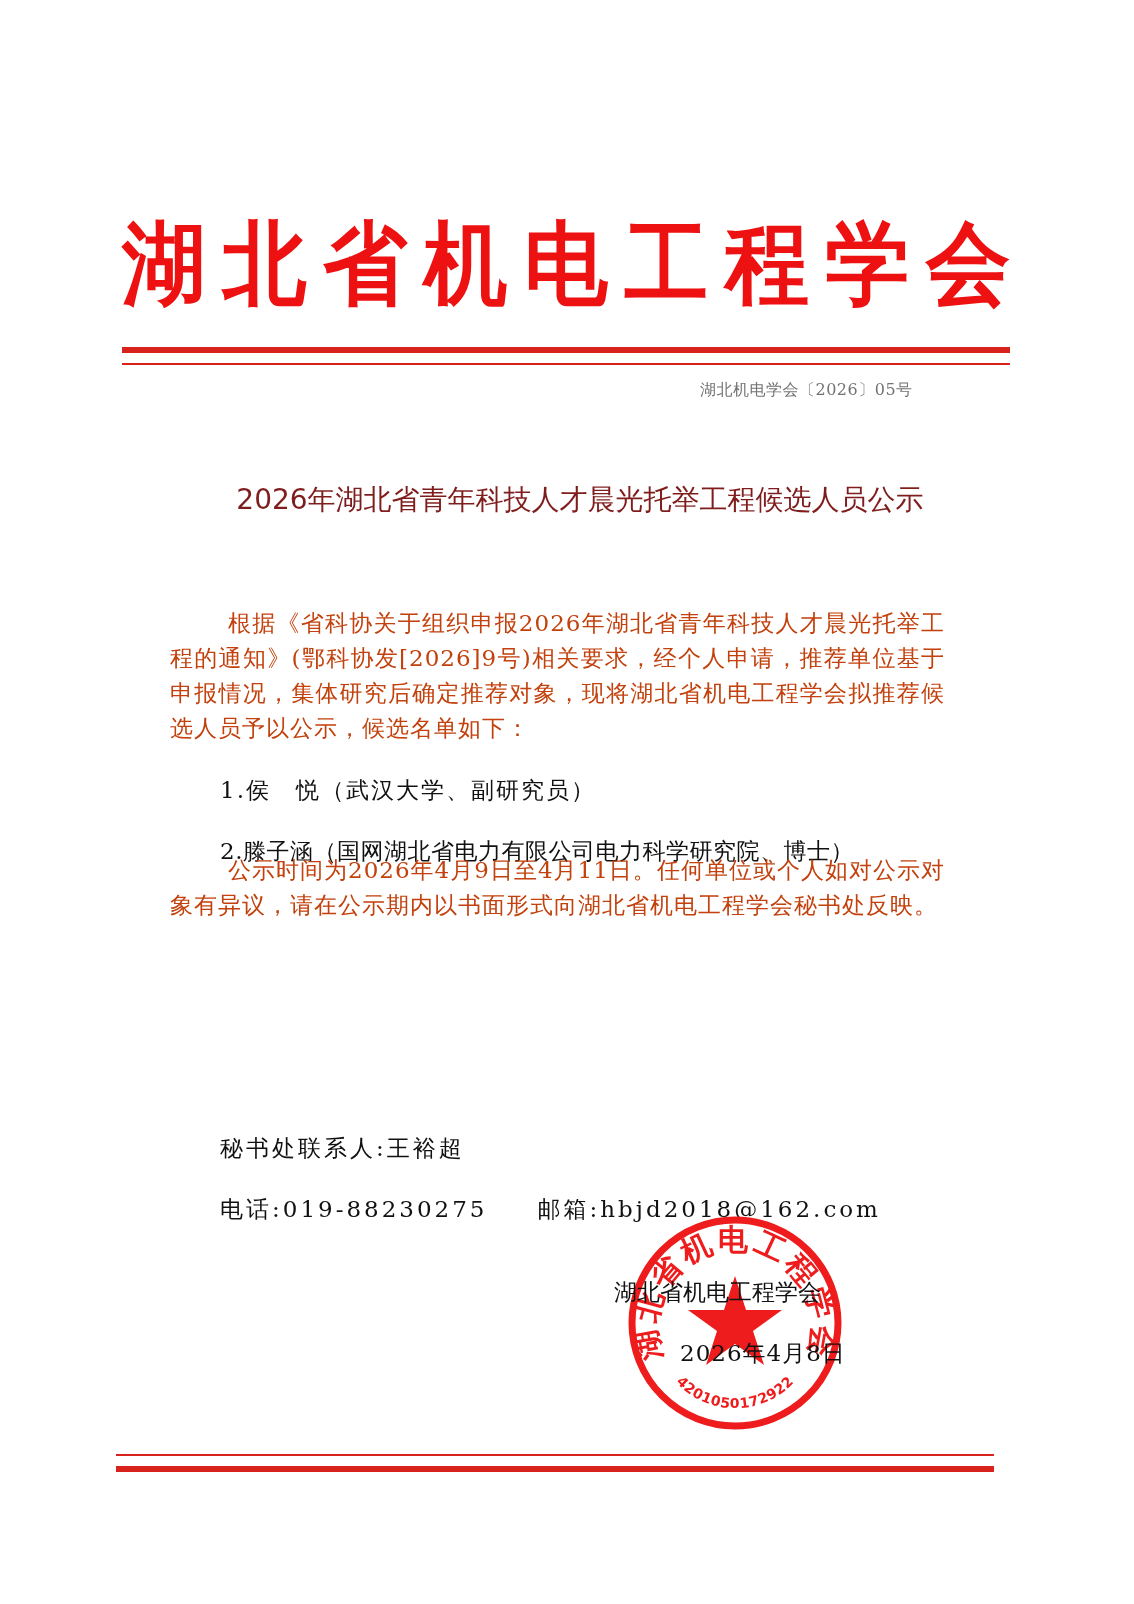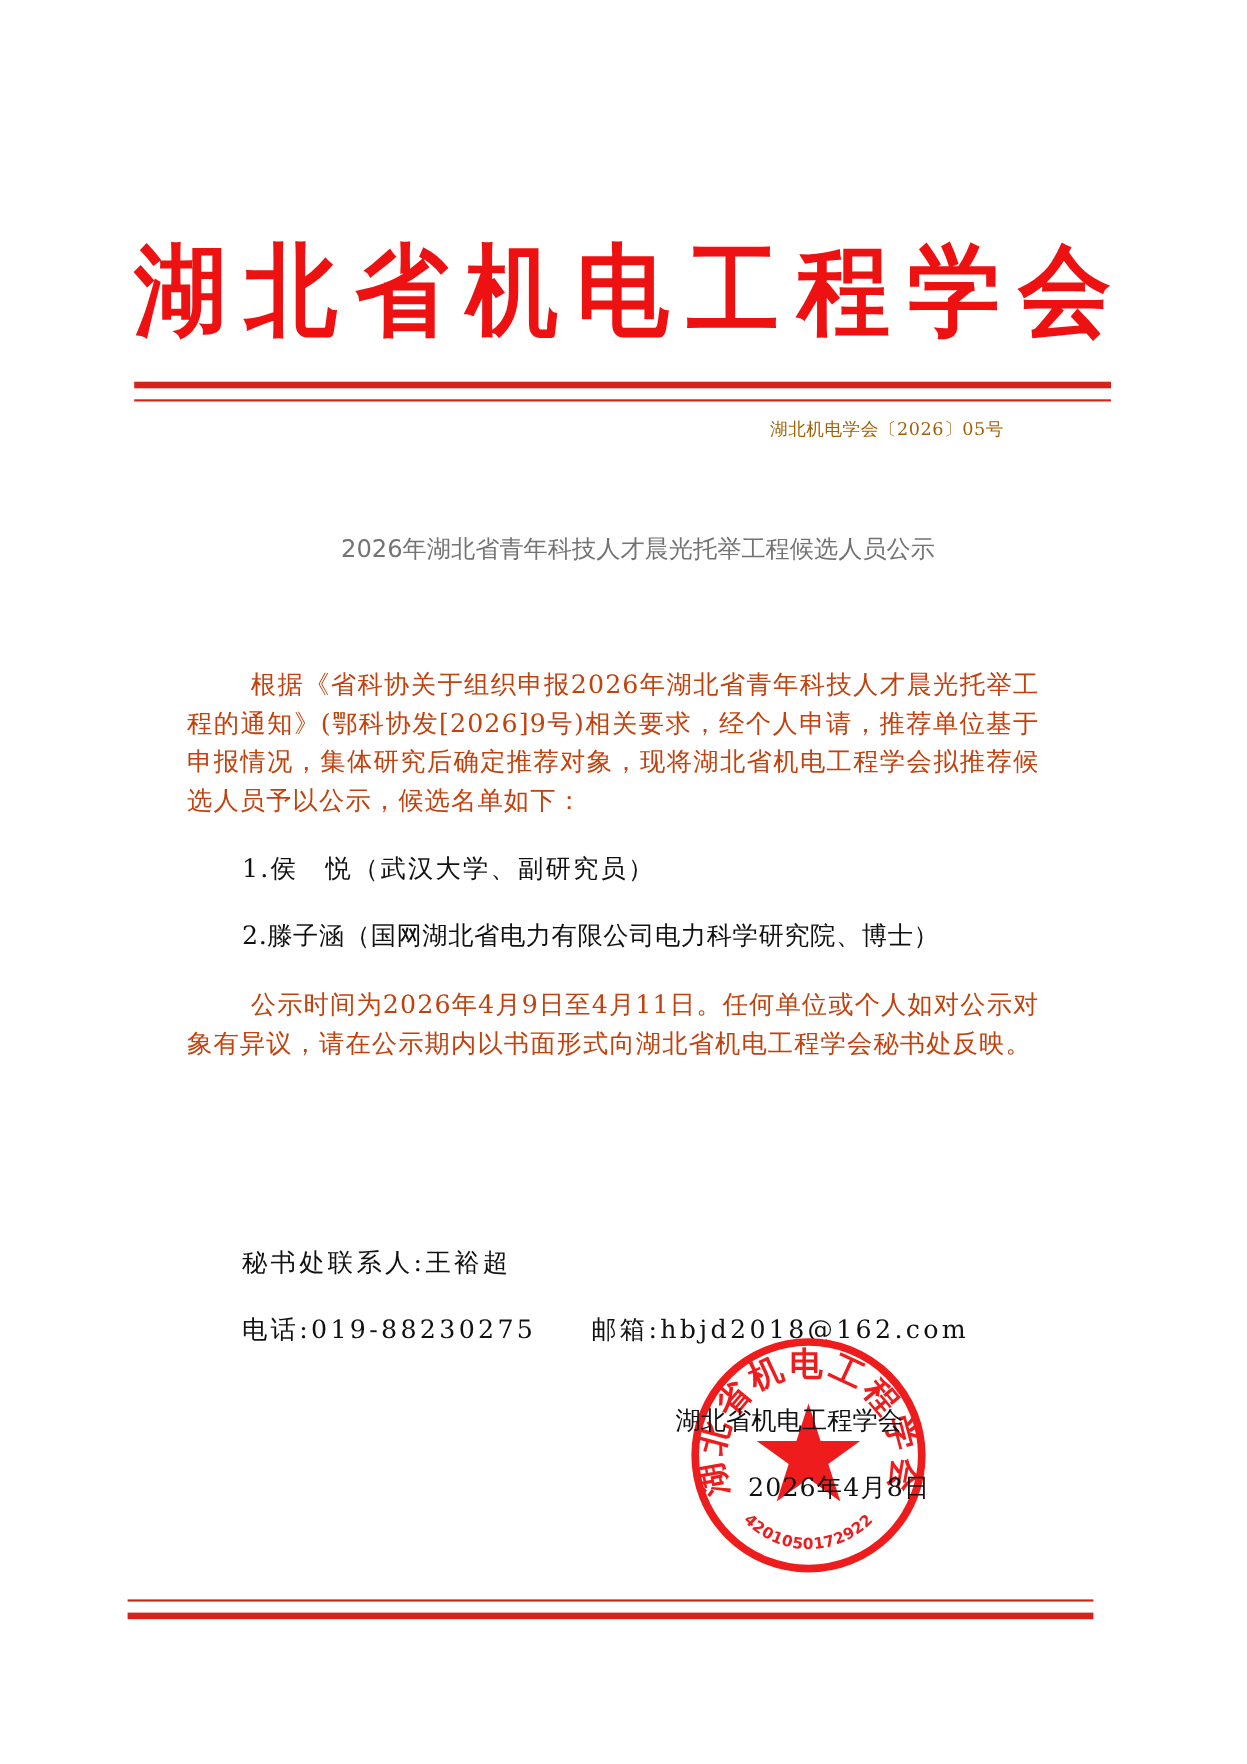--- a/index.html
+++ b/index.html
@@ -41,33 +41,33 @@
     .rule { background: #d8231c; left: 122px; width: 888px; }
     .rule-thick { height: 6px; }
     .rule-thin  { height: 2px; }
 
     .docno {
       left: 700px;
       top: 377px;
       width: 300px;
       font-size: 16px;
       line-height: 26px;
-      color: #a16207;
+      color: #737373;
       letter-spacing: 0.5px;
     }
 
     .doc-title {
       left: 160px;
       top: 480px;
       width: 840px;
       text-align: center;
       font-family: "DejaVu Sans", "Liberation Sans", sans-serif;
-      font-size: 22px;
+      font-size: 28px;
       line-height: 40px;
-      color: #737373;
+      color: #7f1d1d;
     }
 
     .body-text {
       left: 170px;
       width: 775px;
       font-size: 23px;
       line-height: 35px;
       color: #c2410c;
       text-align: justify;
       letter-spacing: 1px;
@@ -75,21 +75,21 @@
     .para1 { top: 606px; text-indent: 58px; }
     .list-item {
       left: 220px;
       font-size: 23px;
       line-height: 35px;
       letter-spacing: 2px;
       white-space: nowrap;
     }
     .item1 { top: 773px; }
     .item2 { top: 834px; letter-spacing: 0.5px; }
-    .para2 { top: 897px; text-indent: 58px; }
+    .para2 { top: 853px; text-indent: 58px; }
 
     .contact {
       left: 220px;
       font-size: 23px;
       line-height: 35px;
       letter-spacing: 3px;
       white-space: nowrap;
       margin-top: 41px;
     }
     .contact-person { top: 1090px; }

